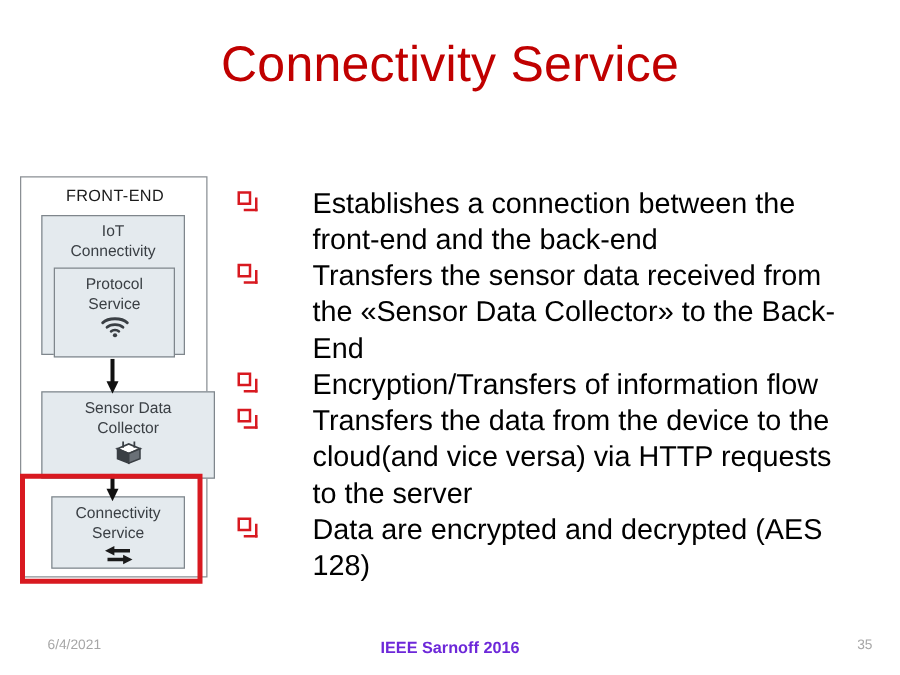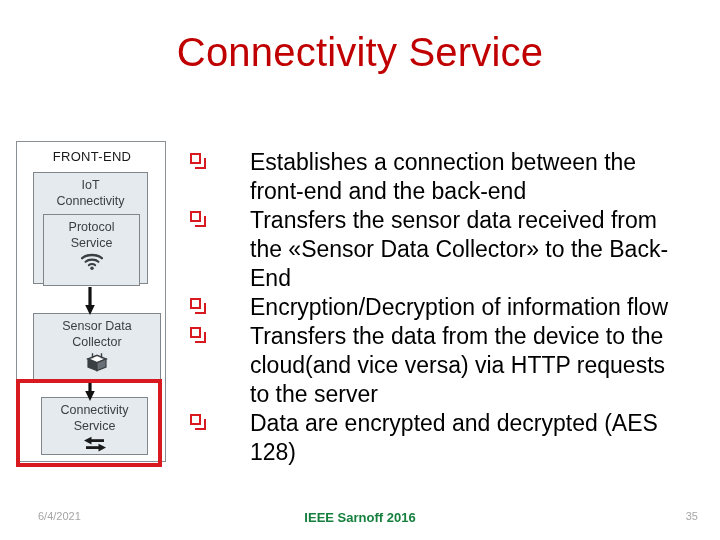--- a/index.html
+++ b/index.html
@@ -86,21 +86,21 @@
     left: 9px;
     top: 41px;
     width: 97px;
     height: 72px;
     background: #e4eaee;
   }
   
   #node-sensor {
     left: 17px;
     top: 172px;
-    width: 128px;
+    width: 139px;
     height: 70px;
   }
   
   #node-conn {
     left: 25px;
     top: 256px;
     width: 107px;
     height: 58px;
   }
 
@@ -191,21 +191,21 @@
     color: #a6a6a6;
   }
   #footer-center {
     position: absolute;
     left: 0;
     top: 510px;
     width: 720px;
     text-align: center;
     font-size: 13px;
     font-weight: bold;
-    color: #15803d;
+    color: #6d28d9;
   }
   #footer-page {
     position: absolute;
     right: 22px;
     top: 510px;
     font-size: 11px;
     color: #a6a6a6;
   }
 </style>
 </head>
@@ -294,21 +294,21 @@
     <span class="bullet-marker">
         <span class="sq"></span>
       </span>
     <span class="bullet-text">Transfers the sensor data received from the «Sensor Data Collector» to the Back-End</span>
   </div>
 
   <div class="bullet-row">
     <span class="bullet-marker">
         <span class="sq"></span>
       </span>
-    <span class="bullet-text">Encryption/Decryption of information flow</span>
+    <span class="bullet-text">Encryption/Transfers of information flow</span>
   </div>
 
   <div class="bullet-row">
     <span class="bullet-marker">
         <span class="sq"></span>
       </span>
     <span class="bullet-text">Transfers the data from the device to the cloud(and vice versa) via HTTP requests to the server</span>
   </div>
 
   <div class="bullet-row">

